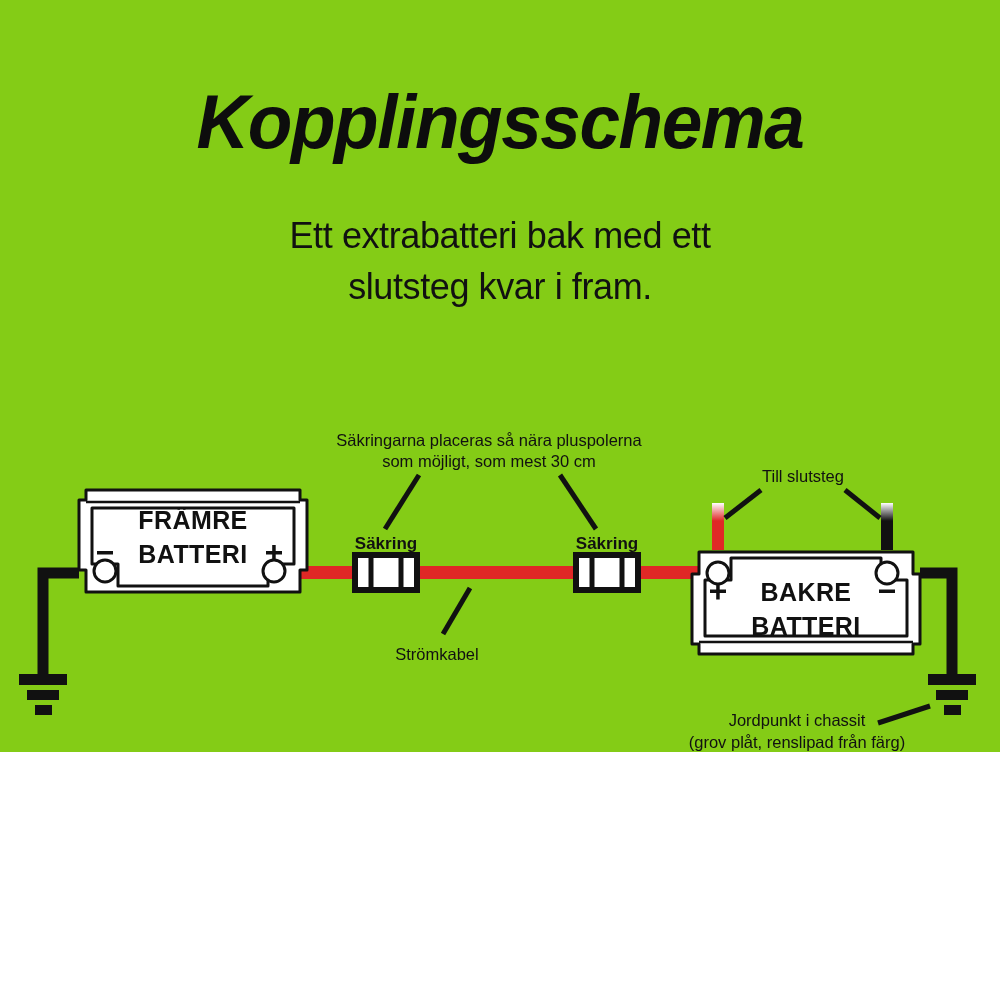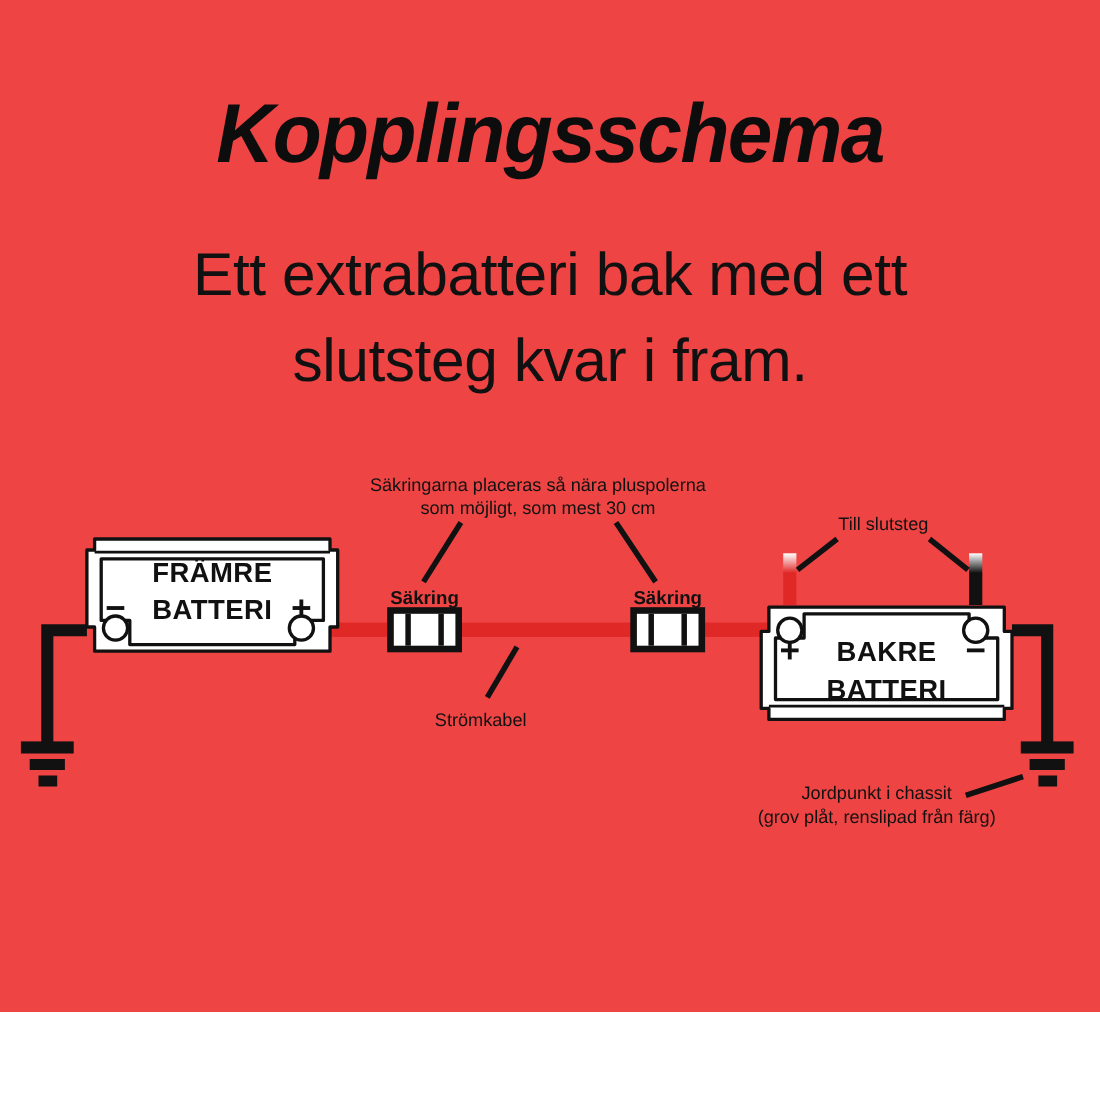--- a/index.html
+++ b/index.html
@@ -10,22 +10,22 @@
   body {
     width: 1000px;
     height: 1000px;
     font-family: "Liberation Sans", sans-serif;
     overflow: hidden;
     position: relative;
   }
   #page {
     position: relative;
     width: 1000px;
-    height: 920px;
-    background: #ef4444;
+    height: 752px;
+    background: #84cc16;
   }
   .title {
     position: absolute;
     left: 0;
     top: 84px;
     width: 1000px;
     text-align: center;
     font-family: "Liberation Sans", sans-serif;
     font-weight: 700;
     font-style: italic;
@@ -36,21 +36,21 @@
     transform: scaleX(0.96);
   }
   .subtitle {
     position: absolute;
     left: 150px;
     top: 210px;
     width: 700px;
     text-align: center;
     font-family: "Liberation Sans", sans-serif;
     font-weight: 400;
-    font-size: 55px;
+    font-size: 36px;
     line-height: 1.42;
     color: #111111;
     letter-spacing: -0.4px;
   }
   .diagram {
     position: absolute;
     left: 0;
     top: 0;
     width: 1000px;
     height: 1000px;

